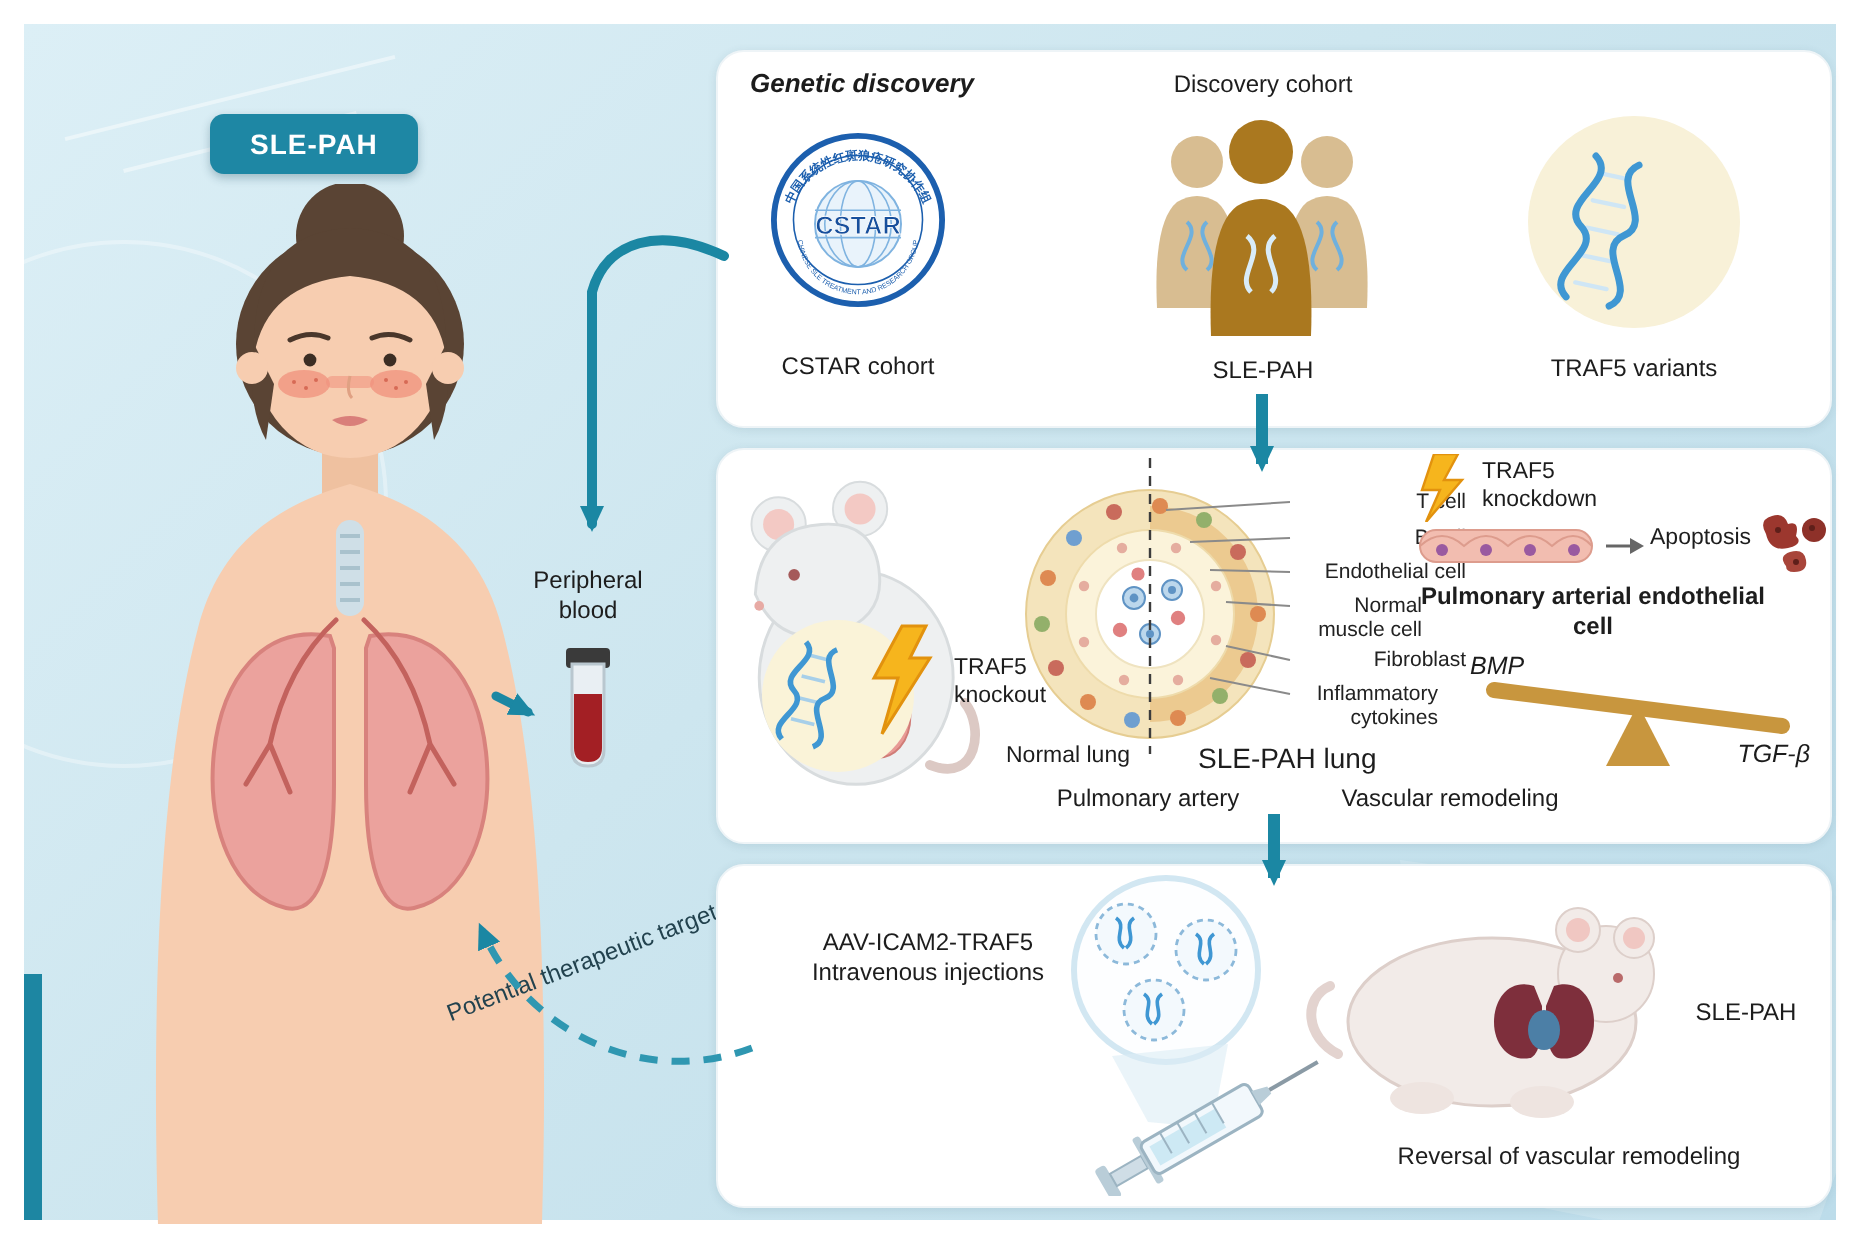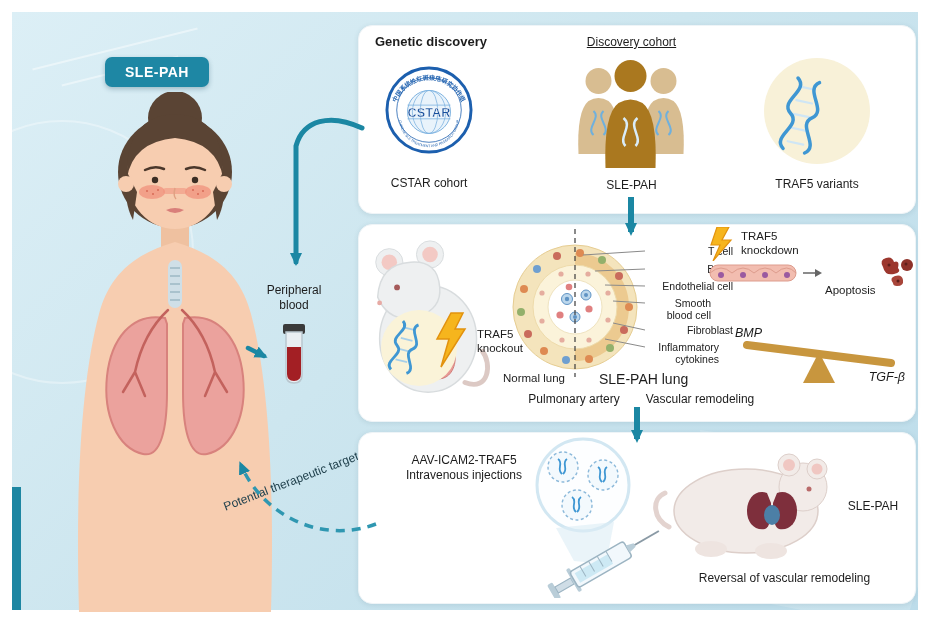--- a/index.html
+++ b/index.html
@@ -16,21 +16,21 @@
       font-weight:bold;font-size:14px;padding:7px 20px;border-radius:7px;
       box-shadow:0 2px 5px rgba(20,70,90,.3);letter-spacing:.5px;}
   .panel{position:absolute;left:358px;width:556px;background:#ffffff;border-radius:14px;
       box-shadow:0 1px 5px rgba(40,80,100,.12);border:1px solid #eef4f7;z-index:1;}
   #panel1{top:25px;height:187px;}
   #panel2{top:224px;height:196px;}
   #panel3{top:432px;height:170px;}
   .cap{position:absolute;font-size:12px;color:#1d1d1d;text-align:center;line-height:1.22;}
   .cap-left{text-align:left;}
   .cap-right{text-align:center;}
-  .title{position:absolute;font-size:13px;font-weight:bold;color:#1c1c1c;}
+  .title{position:absolute;font-size:13px;font-weight:bold;font-style:italic;color:#1c1c1c;}
   .cell-lbl{position:absolute;left:288px;width:86px;font-size:10.5px;color:#222;line-height:1.15;text-align:right;}
   .gene{}
   .bold{font-weight:bold;}
   .rot-label{position:absolute;left:224px;top:500px;width:180px;font-size:12px;color:#22424e;
       transform:rotate(-21deg);transform-origin:0 50%;text-align:left;}
   .small2line{font-size:11.5px;color:#1d1d1d;line-height:1.25;}
   svg text{font-family:"Liberation Sans",sans-serif;}
 </style>
 </head>
 <body>
@@ -119,21 +119,21 @@
       </text>
       <circle cx="45" cy="47" r="22" fill="#e9f3fb" stroke="#7fb3e0"></circle>
       <ellipse cx="45" cy="47" rx="9" ry="22" fill="none" stroke="#7fb3e0" stroke-width=".8"></ellipse>
       <ellipse cx="45" cy="47" rx="17" ry="22" fill="none" stroke="#7fb3e0" stroke-width=".8"></ellipse>
       <line x1="23" y1="40" x2="67" y2="40" stroke="#7fb3e0" stroke-width=".8"></line>
       <line x1="23" y1="54" x2="67" y2="54" stroke="#7fb3e0" stroke-width=".8"></line>
       <text x="45" y="52" text-anchor="middle" font-size="13" font-weight="bold" fill="#174f9c" stroke="#ffffff" stroke-width="0.4">CSTAR</text>
     </svg>
     <div class="cap" style="left:10px;top:150px;width:120px;">CSTAR cohort</div>
 
-    <div class="cap" style="left:200px;top:9px;width:145px;text-decoration:underline;">Discovery cohort</div>
+    <div class="cap" style="left:200px;top:9px;width:145px;">Discovery cohort</div>
     <svg class="abs" style="left:212px;top:30px;width:120px;height:115px;" viewBox="0 0 115 115">
       <g fill="#d8bd91">
         <circle cx="25" cy="25" r="13"></circle>
         <path d="M5,98 Q3,55 15,45 Q25,39 35,45 Q47,55 45,98 Z"></path>
         <circle cx="90" cy="25" r="13"></circle>
         <path d="M70,98 Q68,55 80,45 Q90,39 100,45 Q112,55 110,98 Z"></path>
       </g>
       <g stroke="#6fb0dd" stroke-width="2" fill="none">
         <path d="M20,55 C28,62 12,72 20,79 M30,55 C22,62 38,72 30,79"></path>
         <path d="M85,55 C93,62 77,72 85,79 M95,55 C87,62 103,72 95,79"></path>
@@ -264,65 +264,66 @@
         <line x1="286" y1="105" x2="254" y2="98"></line>
         <line x1="286" y1="122" x2="246" y2="114"></line>
       </g>
       <line x1="444" y1="48" x2="456" y2="48" stroke="#666" stroke-width="1.5"></line>
       <polygon points="456,44 463,48 456,52" fill="#666"></polygon>
     </svg>
 
     <div class="cell-lbl" style="top:20px;">T cell</div>
     <div class="cell-lbl" style="top:38px;">B cell</div>
     <div class="cell-lbl" style="top:55px;">Endothelial cell</div>
-    <div class="cell-lbl" style="top:72px;width:64px;">Smooth blood cell</div>
+    <div class="cell-lbl" style="top:72px;width:64px;">Normal muscle cell</div>
     <div class="cell-lbl" style="top:99px;">Fibroblast</div>
     <div class="cell-lbl" style="top:116px;width:72px;">Inflammatory cytokines</div>
 
     <div class="cap cap-right" style="left:138px;top:146px;width:74px;font-size:11.5px;">Normal lung</div>
     <div class="cap cap-left" style="left:220px;top:146px;width:90px;font-size:14px;margin-left:20px;">SLE-PAH lung</div>
     <div class="cap" style="left:150px;top:167px;width:130px;">Pulmonary artery</div>
-    <div class="cap" style="left:271px;top:167px;width:140px;text-align:center;">Vascular remodeling</div>
+    <div class="cap" style="left:296px;top:167px;width:140px;text-align:center;">Vascular remodeling</div>
 
     <svg class="abs" style="left:350px;top:2px;width:30px;height:34px;" viewBox="0 0 30 34">
       <polygon points="8,0 20,0 13,13 22,13 4,34 11,18 2,18" fill="#f6b51d" stroke="#e2920e" stroke-width="1.2"></polygon>
     </svg>
     <div class="cap cap-left small2line" style="left:382px;top:4px;width:90px;">
       <div><span class="gene">TRAF5</span></div>
       <div>knockdown</div>
     </div>
     <svg class="abs" style="left:350px;top:36px;width:90px;height:24px;" viewBox="0 0 90 24">
       <rect x="1" y="4" width="86" height="16" rx="8" fill="#f2bdb0" stroke="#dd9c8d"></rect>
       <path d="M1,12 Q12,2 23,12 Q34,2 45,12 Q56,2 67,12 Q78,2 87,12" stroke="#dd9c8d" fill="none"></path>
       <circle cx="12" cy="14" r="3" fill="#9a5aa0"></circle>
         <circle cx="34" cy="14" r="3" fill="#9a5aa0"></circle>
       <circle cx="56" cy="14" r="3" fill="#9a5aa0"></circle>
         <circle cx="78" cy="14" r="3" fill="#9a5aa0"></circle>
     </svg>
-    <div class="cap cap-left" style="left:466px;top:58px;width:60px;font-size:11.5px;">Apoptosis</div>
+    <div class="cap cap-left" style="left:466px;top:37px;width:60px;font-size:11.5px;">Apoptosis</div>
     <svg class="abs" style="left:518px;top:30px;width:38px;height:34px;" viewBox="0 0 38 34">
       <path d="M6,12 Q2,5 9,3 Q15,1 17,7 Q23,5 21,13 Q25,17 17,19 Q8,21 6,12 Z" fill="#9c372e"></path>
       <circle cx="30" cy="10" r="6" fill="#8e3129"></circle>
       <path d="M16,28 Q12,23 18,21 Q25,19 26,25 Q27,31 20,31 Q16,31 16,28 Z" fill="#a8453a"></path>
       <circle cx="12" cy="10" r="1.5" fill="#5e1f1a"></circle>
         <circle cx="29" cy="9" r="1.5" fill="#5e1f1a"></circle>
       <circle cx="21" cy="26" r="1.5" fill="#5e1f1a"></circle>
     </svg>
 
+    <div class="cap bold" style="left:345px;top:66px;width:185px;">Pulmonary arterial endothelial cell</div>
 
     <svg class="abs" style="left:372px;top:96px;width:178px;height:64px;" viewBox="0 0 178 64">
       <text x="4" y="16" font-size="12.5" font-style="italic" fill="#1c1c1c">BMP</text>
       <text x="174" y="60" font-size="12.5" font-style="italic" fill="#1c1c1c" text-anchor="end">TGF-β</text>
       <line x1="16" y1="24" x2="160" y2="42" stroke="#c8963e" stroke-width="8" stroke-linecap="round"></line>
       <polygon points="72,62 104,62 88,31" fill="#c8963e"></polygon>
     </svg>
   </div>
 
   <div class="panel" id="panel3">
-    <div class="cap" style="left:34px;top:20px;width:142px;">
+    <div class="cap" style="left:34px;top:31px;width:142px;">
       <div><span>AAV-ICAM2-</span><span class="gene">TRAF5</span></div>
       <div>Intravenous injections</div>
     </div>
 
     <svg class="abs" style="left:168px;top:4px;width:112px;height:100px;" viewBox="0 0 112 100">
       <circle cx="56" cy="48" r="46" fill="#fdfeff" stroke="#d2e7f2" stroke-width="3"></circle>
       <g fill="#f3f9fd" stroke="#8cb9da" stroke-width="1.4" stroke-dasharray="3 2.5">
         <circle cx="36" cy="30" r="15"></circle>
           <circle cx="76" cy="38" r="15"></circle>
           <circle cx="50" cy="68" r="15"></circle>

